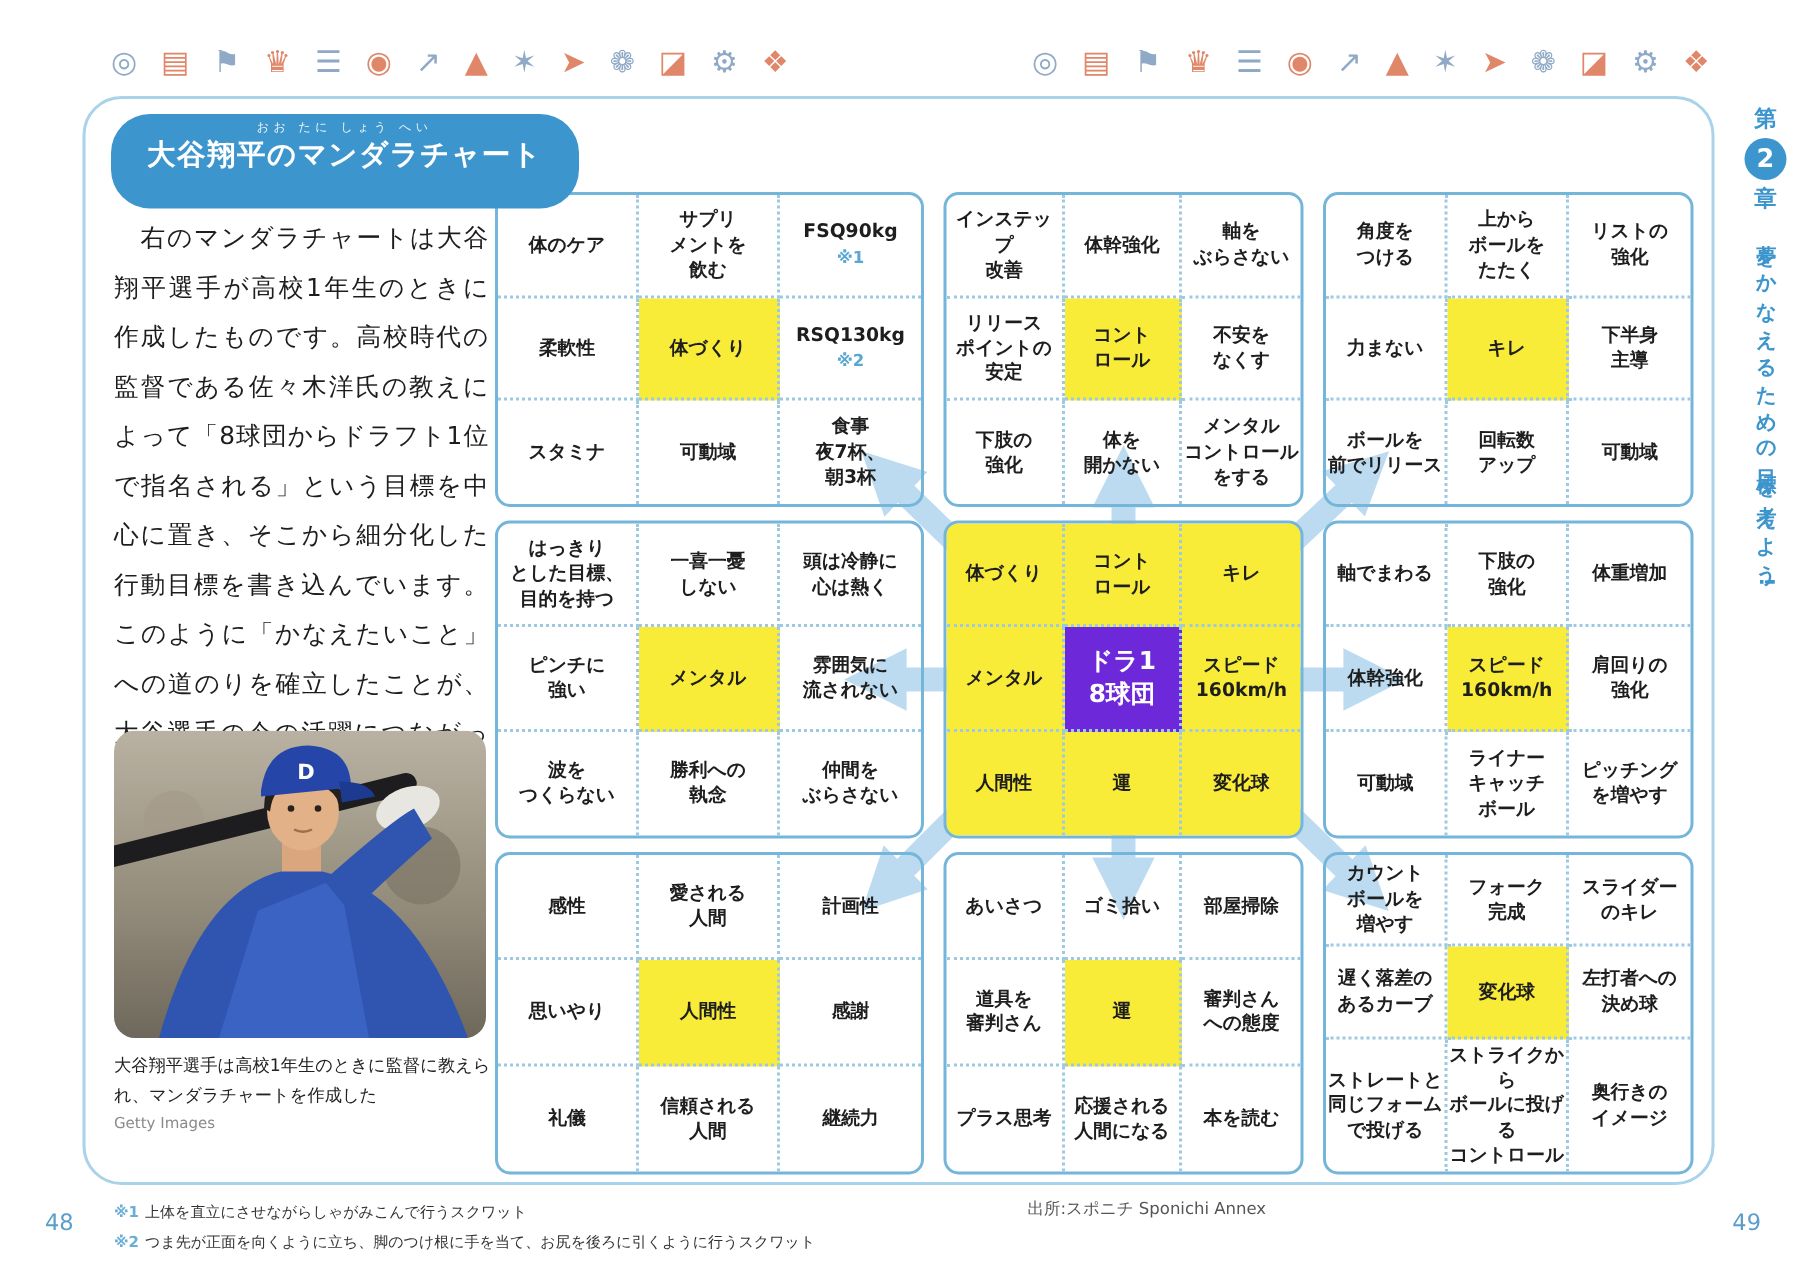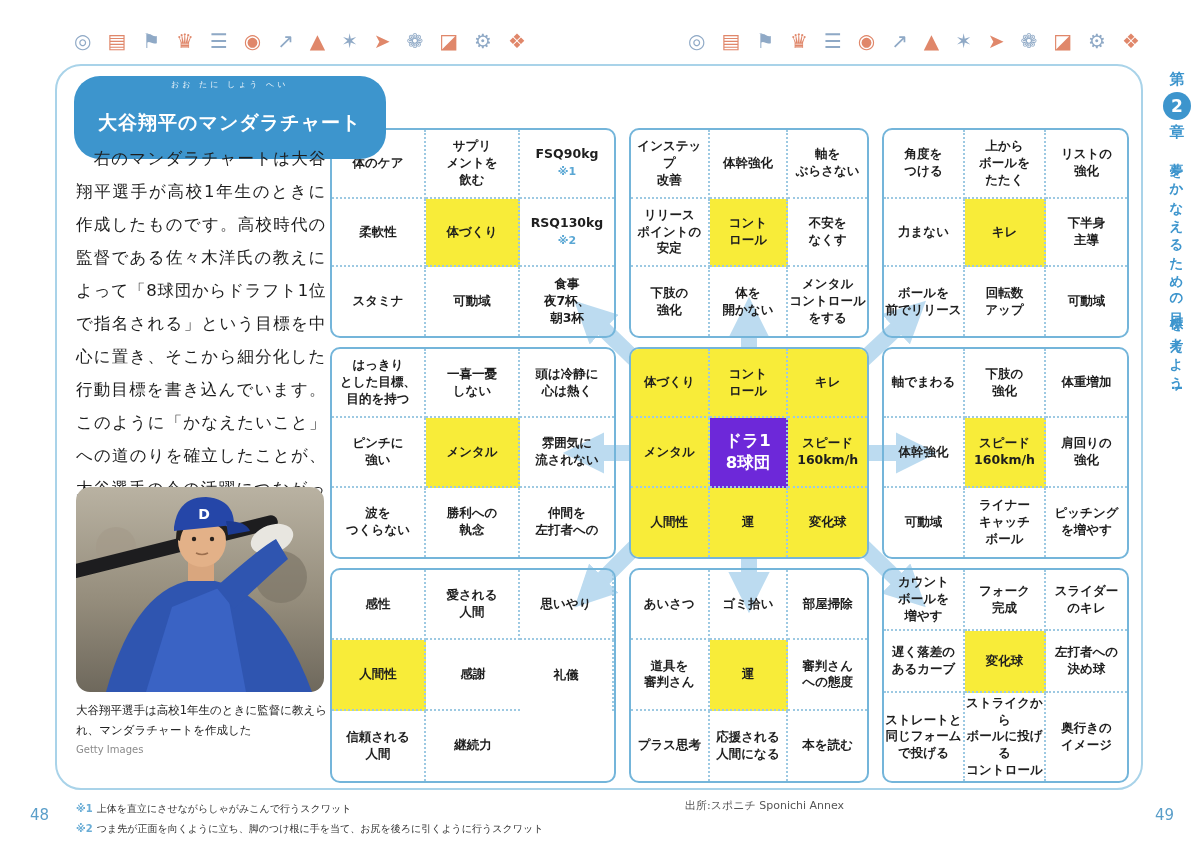--- a/index.html
+++ b/index.html
@@ -15,21 +15,21 @@
   .hicon.c-blue { color:#8fa9c6; } .hicon.c-orange { color:#e0876a; }
 
   
   .main-frame { position:absolute; left:55px; top:64px; width:1088px; height:726px;
     border:2.5px solid #a9d3e9; border-radius:26px; background:#fff; }
 
   
   .title-badge { position:absolute; left:74px; top:76px; background:#3d95cd;
     border-radius:26px; padding:3px 24px 23px 24px; color:#fff; text-align:center; z-index:6; }
   .badge-ruby { font-size:8px; letter-spacing:3px; opacity:.9; }
-  .badge-main { font-size:19px; font-weight:bold; letter-spacing:1px;margin-top:20px; }
+  .badge-main { font-size:19px; font-weight:bold; letter-spacing:1px; }
 
   
   .intro { position:absolute; left:76px; top:142px; width:250px; font-size:16.5px;
     line-height:2.0; letter-spacing:.5px; color:#1d1d1d; text-align:justify; z-index:6; }
 
   
   .photo { position:absolute; left:76px; top:487px; width:248px; height:205px;
     border-radius:14px; overflow:hidden; z-index:6; }
   .photo svg { display:block; }
   .caption { position:absolute; left:76px; top:700px; width:256px; font-size:11.5px;
@@ -241,21 +241,21 @@
       <div class="cell bR bB"><span>ピンチに
 強い</span></div>
       <div class="cell bR bB hl-yellow"><span>メンタル</span></div>
       <div class="cell bB"><span>雰囲気に
 流されない</span></div>
       <div class="cell bR"><span>波を
 つくらない</span></div>
       <div class="cell bR"><span>勝利への
 執念</span></div>
       <div class="cell"><span>仲間を
-左打者への</span></div>
+ぶらさない</span></div>
     </div>
     <div class="block">
       <div class="cell bR bB hl-yellow"><span>体づくり</span></div>
       <div class="cell bR bB hl-yellow"><span>コント
 ロール</span></div>
       <div class="cell bB hl-yellow"><span>キレ</span></div>
       <div class="cell bR bB hl-yellow"><span>メンタル</span></div>
       <div class="cell bR bB hl-blue"><span>ドラ1
 8球団</span></div>
       <div class="cell bB hl-yellow"><span>スピード
@@ -278,20 +278,21 @@
       <div class="cell bR"><span>ライナー
 キャッチ
 ボール</span></div>
       <div class="cell"><span>ピッチング
 を増やす</span></div>
     </div>
     <div class="block">
       <div class="cell bR bB"><span>感性</span></div>
       <div class="cell bR bB"><span>愛される
 人間</span></div>
+      <div class="cell bB"><span>計画性</span></div>
       <div class="cell bR bB"><span>思いやり</span></div>
       <div class="cell bR bB hl-yellow"><span>人間性</span></div>
       <div class="cell bB"><span>感謝</span></div>
       <div class="cell bR"><span>礼儀</span></div>
       <div class="cell bR"><span>信頼される
 人間</span></div>
       <div class="cell"><span>継続力</span></div>
     </div>
     <div class="block">
       <div class="cell bR bB"><span>あいさつ</span></div>

